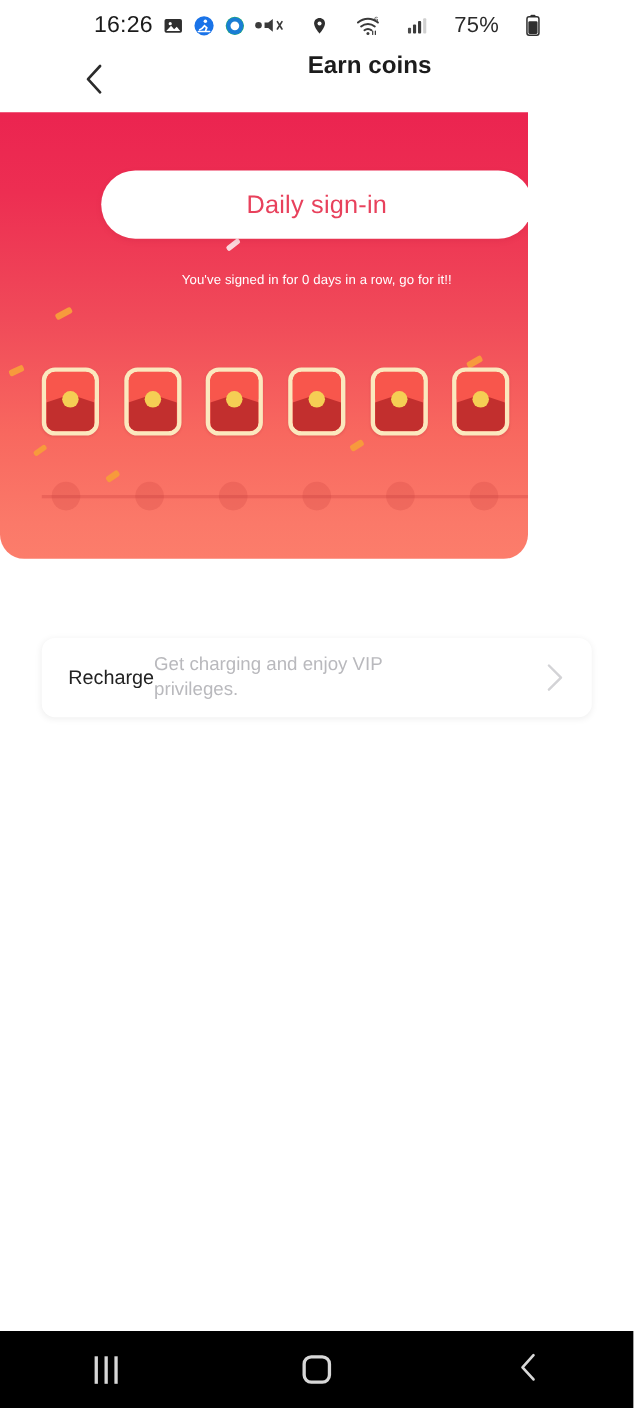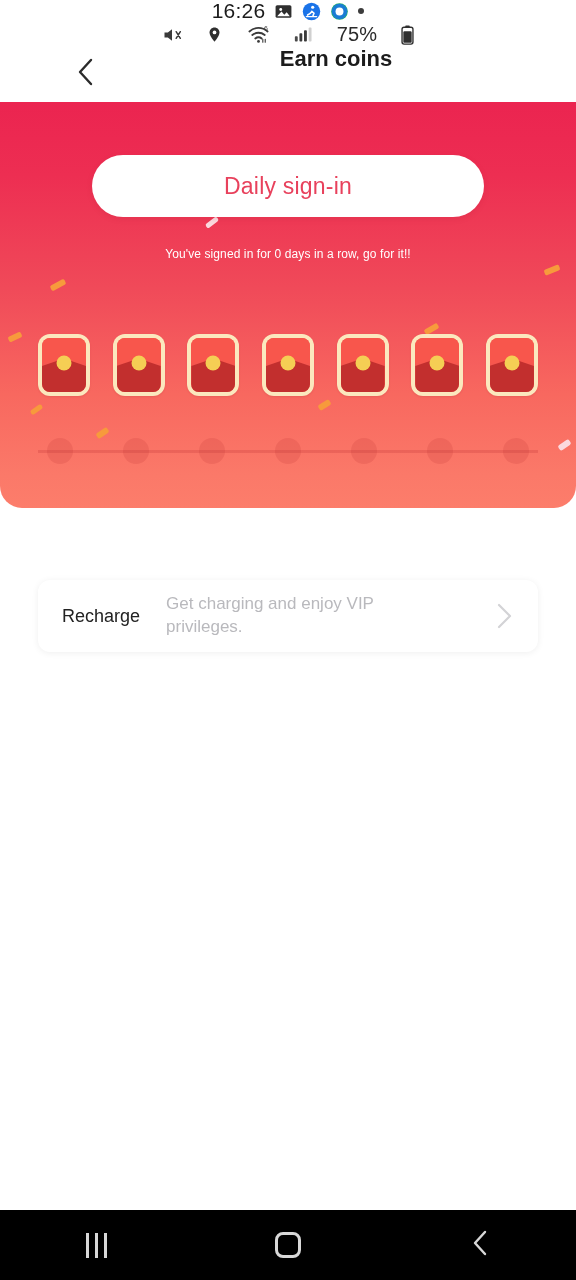--- a/index.html
+++ b/index.html
@@ -7,22 +7,22 @@
     width:576px; height:1280px;
     background:#ffffff;
     font-family:"Liberation Sans", sans-serif;
     overflow:hidden;
   }
   .phone { position:relative; width:576px; height:1280px; background:#ffffff; }
 
   
   .statusbar {
     position:absolute; top:0; left:0; width:576px; height:46px;
-    display:flex; align-items:center; justify-content:flex-end;
-    padding:0 20px; background:#ffffff;flex-direction:column;
+    display:flex; align-items:center; justify-content:center;
+    padding:0 20px; background:#ffffff;
   }
   .sb-left { display:flex; align-items:center; gap:9px; }
   .sb-time { font-size:21px; color:#1b1b1b; letter-spacing:0.2px; font-weight:400; }
   .sb-right { display:flex; align-items:center; gap:24px; }
   .sb-pct { font-size:20px; color:#2b2b2b; letter-spacing:0.2px; }
   .ic { display:inline-flex; align-items:center; justify-content:center; }
   .dot-small { width:6px; height:6px; border-radius:50%; background:#3c3c3c; }
 
   
   .header {
@@ -33,21 +33,21 @@
     width:56px; height:56px; display:flex; align-items:center; justify-content:center;
     margin-left:10px; cursor:pointer;
   }
   .header-title {
     position:absolute; left:0; width:576px; text-align:center;
     font-size:22px; font-weight:700; color:#1c1c1c; pointer-events:none;
   }
 
   
   .banner {
-    position:absolute; top:102px; left:0; width:576px; height:406px;
+    position:absolute; top:102px; left:0; width:480px; height:406px;
     background:linear-gradient(180deg,#EB2450 0%, #ED2E52 18%, #F04A59 46%, #F8685F 72%, #FB7969 92%, #FC7D6B 100%);
     border-bottom-left-radius:22px; border-bottom-right-radius:22px;
     overflow:hidden;
   }
   .confetti { position:absolute; border-radius:2px; }
 
   .signin-btn {
     position:absolute; top:53px; left:92px; width:392px; height:62px;
     background:#ffffff; border-radius:31px;
     display:flex; align-items:center; justify-content:center;
@@ -99,21 +99,21 @@
 
   
   .recharge-card {
     position:absolute; top:580px; left:38px; width:500px; height:72px;
     background:#ffffff; border-radius:12px;
     box-shadow:0 1px 7px rgba(0,0,0,0.065);
     display:flex; align-items:center; padding:0 24px; cursor:pointer;
   }
   .recharge-title { font-size:18px; color:#222222; white-space:nowrap; }
   .recharge-sub {
-    flex:1; margin-left:26px; font-size:17px; color:#b9b9bd;
+    flex:1; font-size:17px; color:#b9b9bd;
     line-height:1.35; max-width:240px;
   }
   .chev-right { margin-left:auto; display:flex; align-items:center; }
 
   
   .navbar {
     position:absolute; bottom:0; left:0; width:576px; height:70px;
     background:#000000; display:flex; align-items:center; justify-content:space-around;
   }
   .nav-btn { width:90px; height:70px; display:flex; align-items:center; justify-content:center; cursor:pointer; }

